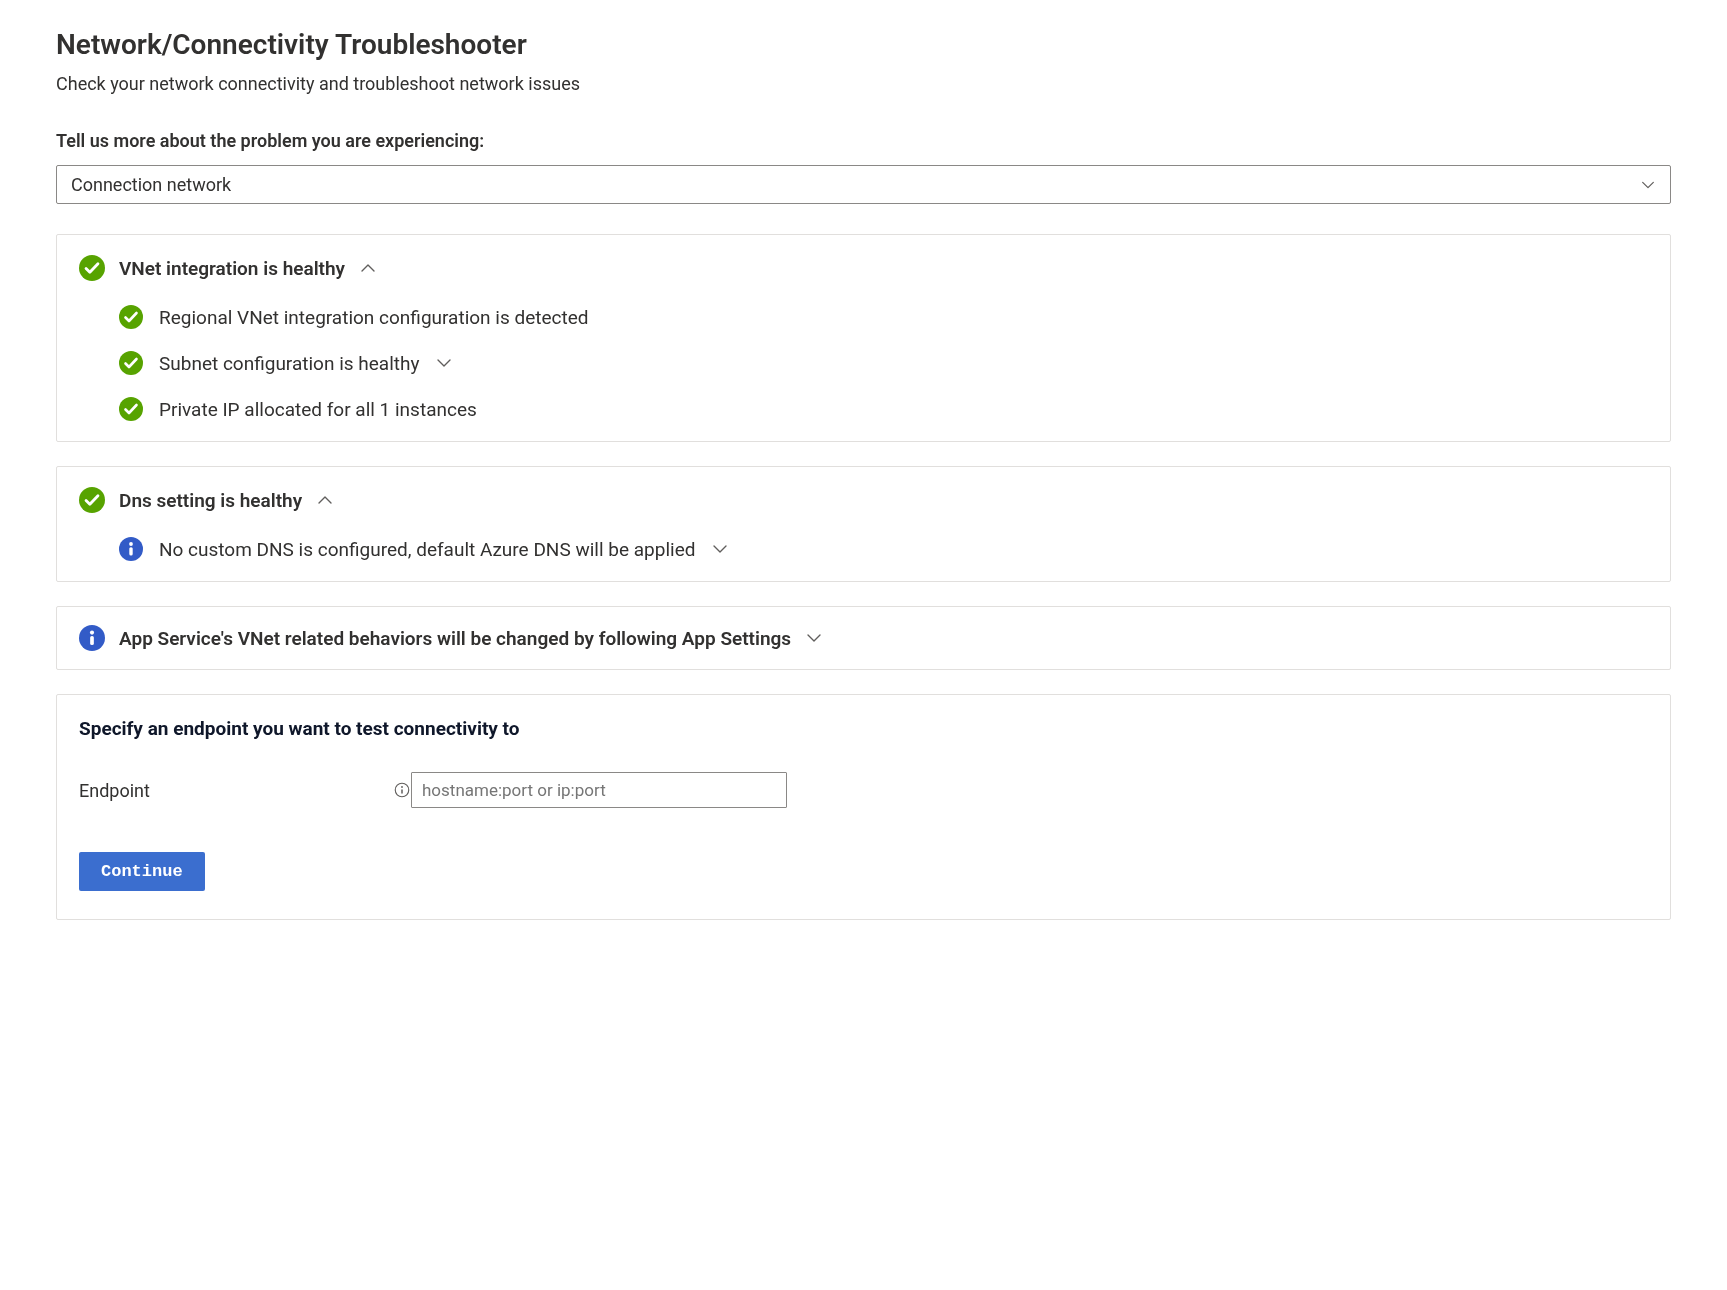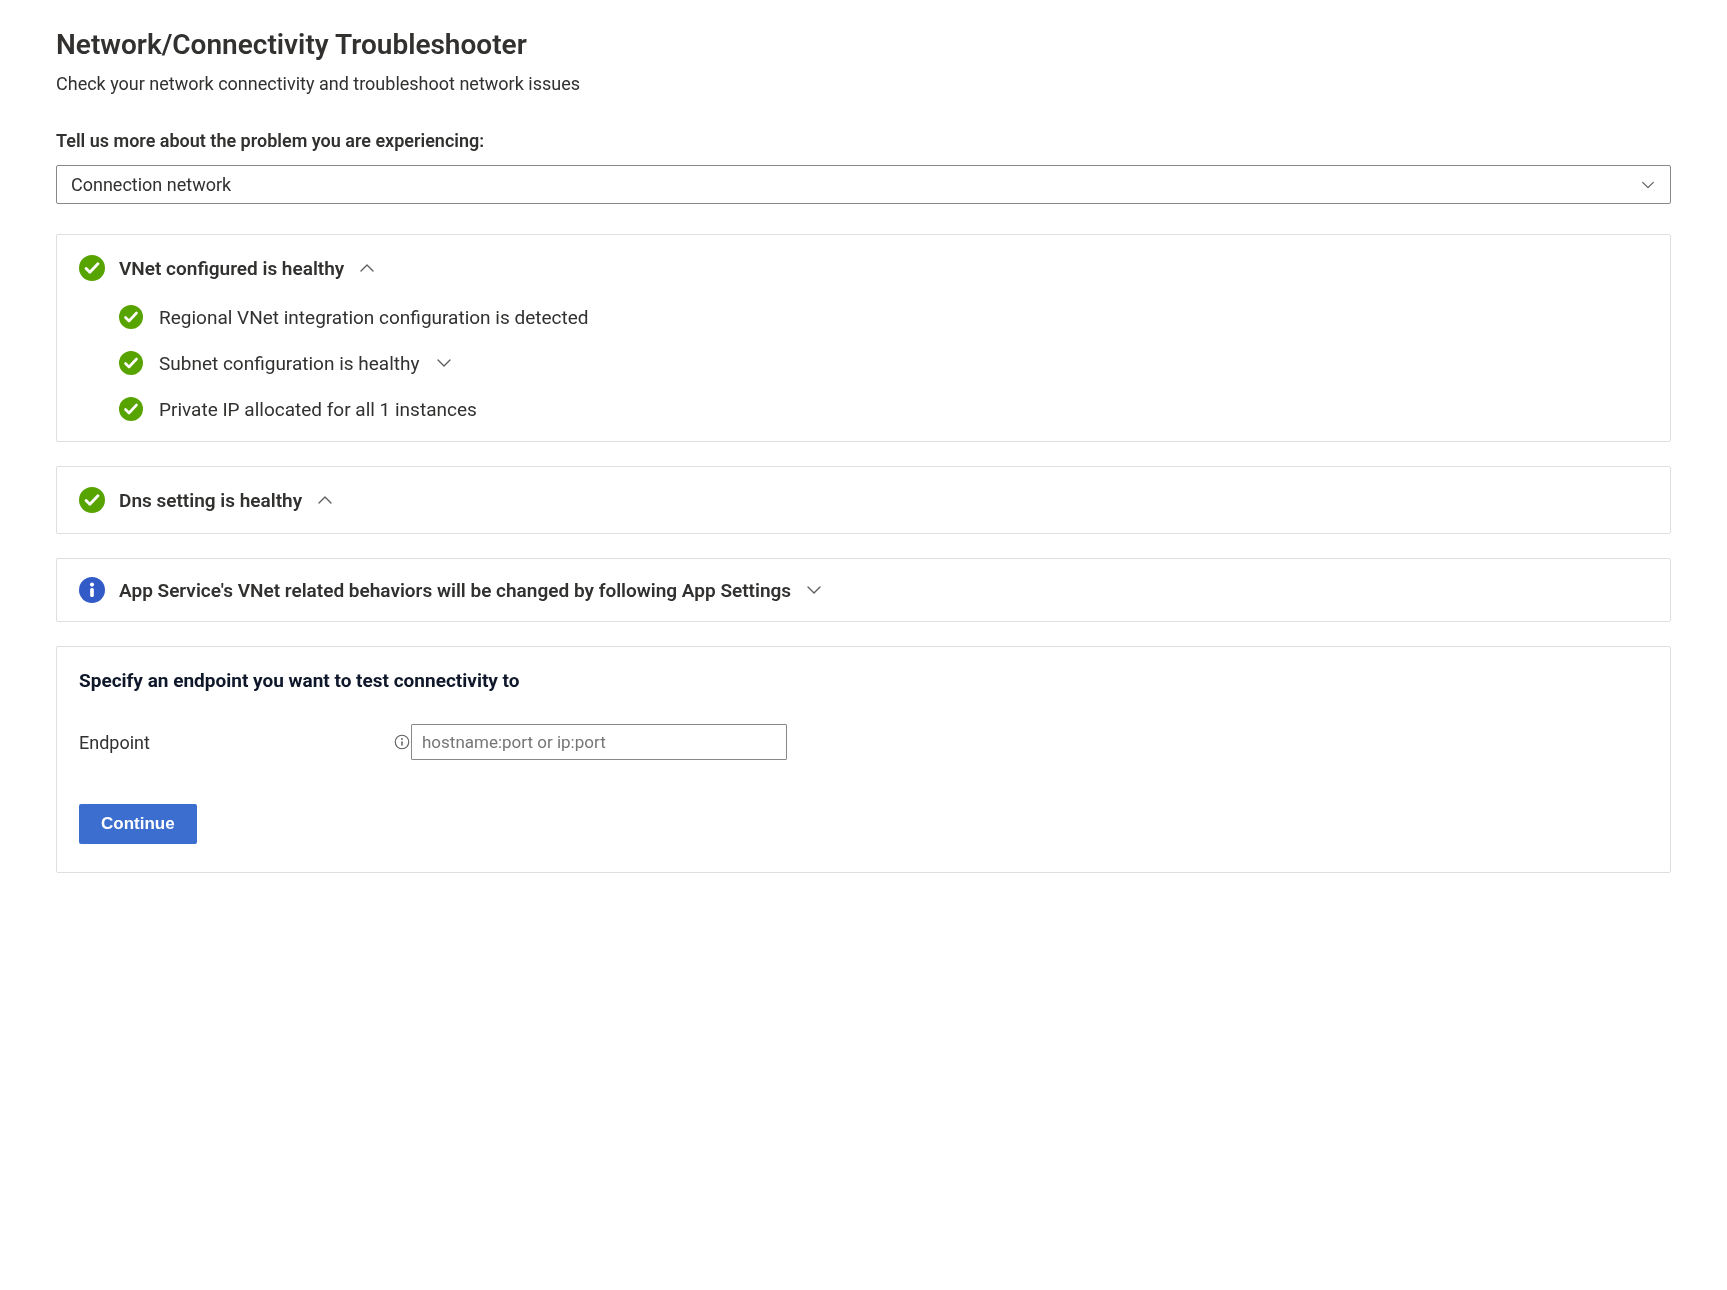--- a/index.html
+++ b/index.html
@@ -160,21 +160,21 @@
     }
     .continue-btn {
       background: #3b6ecf;
       color: #ffffff;
       border: none;
       border-radius: 2px;
       padding: 10px 22px;
       font-size: 17px;
       font-weight: 600;
       cursor: pointer;
-      font-family: Liberation Sans, sans-serif;
+      font-family: Liberation Mono, monospace;
     }
     svg { display: block; }
   </style>
 </head>
 <body>
 
 <svg width="0" height="0" style="position:absolute">
   <defs>
     <g id="check-circle">
       <circle cx="12" cy="12" r="12" fill="#57a300"></circle>
@@ -209,21 +209,21 @@
   <svg class="chevron" viewBox="0 0 24 24">
       <use href="#chevron-down"></use>
     </svg>
 </div>
 
 <div class="panel">
   <div class="panel-header">
     <svg class="status-icon" viewBox="0 0 24 24">
         <use href="#check-circle"></use>
       </svg>
-    <span class="panel-header-text">VNet configured is healthy</span>
+    <span class="panel-header-text">VNet integration is healthy</span>
     <svg class="chevron-small" viewBox="0 0 24 24">
         <use href="#chevron-up"></use>
       </svg>
   </div>
   <div class="panel-body">
     <div class="sub-item">
       <svg class="status-icon-sm" viewBox="0 0 24 24">
           <use href="#check-circle"></use>
         </svg>
       <span class="sub-item-text">Regional VNet integration configuration is detected</span>
@@ -248,20 +248,31 @@
 
 <div class="panel">
   <div class="panel-header">
     <svg class="status-icon" viewBox="0 0 24 24">
         <use href="#check-circle"></use>
       </svg>
     <span class="panel-header-text">Dns setting is healthy</span>
     <svg class="chevron-small" viewBox="0 0 24 24">
         <use href="#chevron-up"></use>
       </svg>
+  </div>
+  <div class="panel-body">
+    <div class="sub-item">
+      <svg class="status-icon-sm" viewBox="0 0 24 24">
+          <use href="#info-circle-solid"></use>
+        </svg>
+      <span class="sub-item-text">No custom DNS is configured, default Azure DNS will be applied</span>
+      <svg class="chevron-small" viewBox="0 0 24 24">
+          <use href="#chevron-down"></use>
+        </svg>
+    </div>
   </div>
 </div>
 
 <div class="info-panel">
   <svg class="status-icon" viewBox="0 0 24 24">
       <use href="#info-circle-solid"></use>
     </svg>
   <span class="info-panel-text">App Service's VNet related behaviors will be changed by following App Settings</span>
   <svg class="chevron-small" viewBox="0 0 24 24">
       <use href="#chevron-down"></use>

